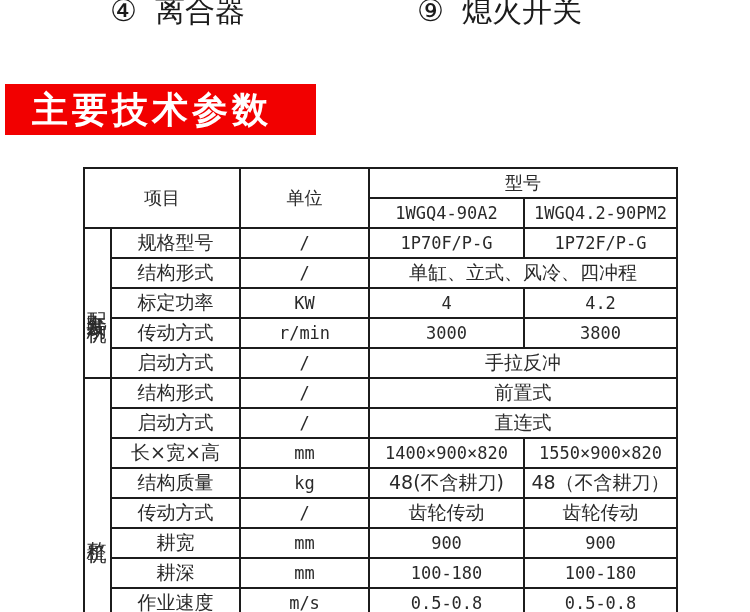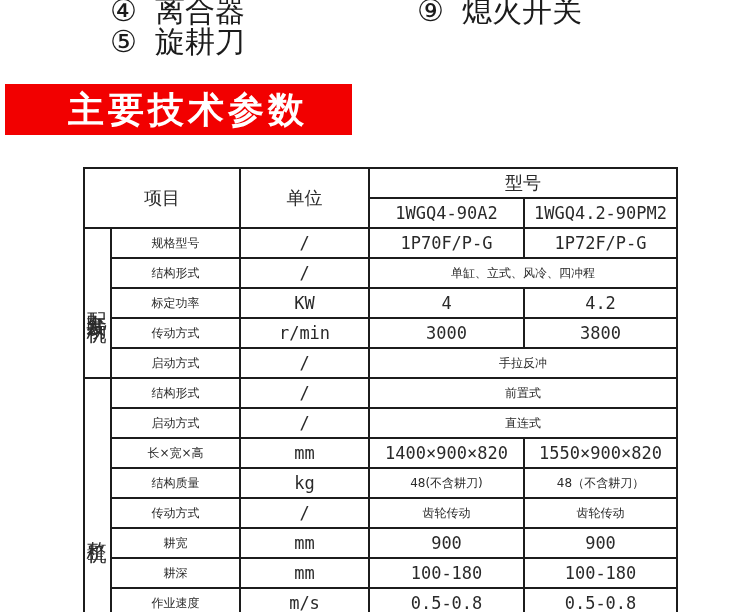--- a/index.html
+++ b/index.html
@@ -15,56 +15,52 @@
     font-size:30px;line-height:31px;color:#1b1b1b;white-space:nowrap;
   }
   .parts-col.left{left:110px;}
   .parts-col.right{left:417px;}
   .part-item{height:31px;}
   .part-num{display:inline-block;margin-right:18px;}
   
   .banner{
     position:absolute;left:5px;top:84px;width:311px;height:51px;
     background:#f20000;
-    padding-left:36px;
   }
   .banner-title{
     display:block;padding-left:27px;
     font-size:36px;font-weight:bold;line-height:51px;
     letter-spacing:4px;color:#ffffff;white-space:nowrap;
   }
   
   table.spec{
     position:absolute;left:83px;top:167px;width:593px;
     border-collapse:collapse;table-layout:fixed;color:#2a2a2a;
   }
   table.spec td{
     border:2px solid #1c1c1c;
     text-align:center;vertical-align:middle;padding:0;
     overflow:hidden;
   }
   table.spec tr{height:30px;}
-  .cn{font-size:12px;}
+  .cn{font-size:19px;}
   .hd{font-size:18px;}
   .val{font-family:"DejaVu Sans Mono", monospace;font-size:17px;margin-left:40px;}
   .group-cell{
     writing-mode:vertical-lr;text-orientation:upright;
     font-size:20px;letter-spacing:3px;
   }
   .group-cell.low{padding-top:60px;}
 </style>
 </head>
 <body>
 
 <div class="parts-col left">
   <div class="part-item">
     <span class="part-num">④</span><span>离合器</span>
-  </div>
-  <div class="part-item">
-    <span class="part-num">⑤</span><span>旋耕刀</span>
   </div>
 </div>
 <div class="parts-col right">
   <div class="part-item">
     <span class="part-num">⑨</span><span>熄火开关</span>
   </div>
 </div>
 
 <div class="banner">
   <span class="banner-title">主要技术参数</span>

